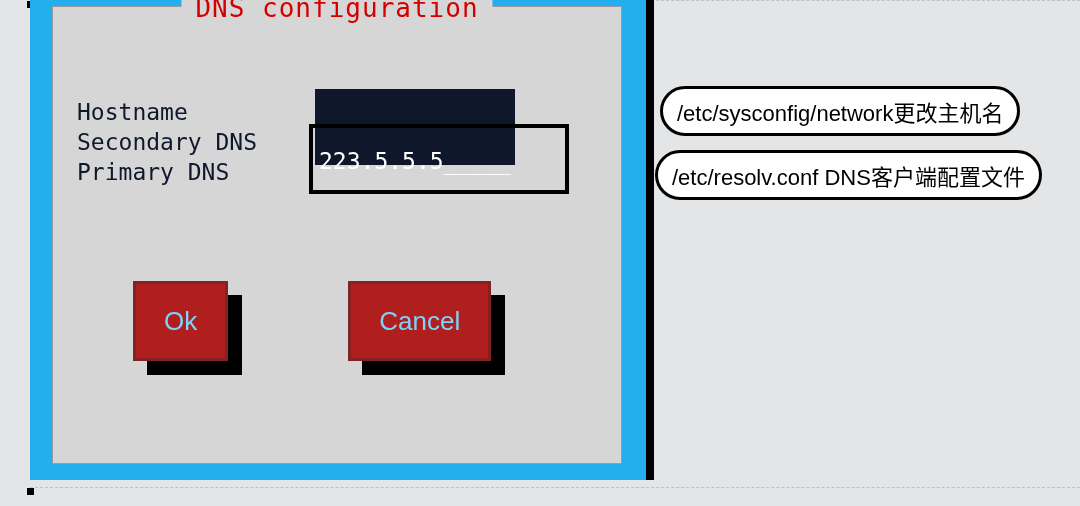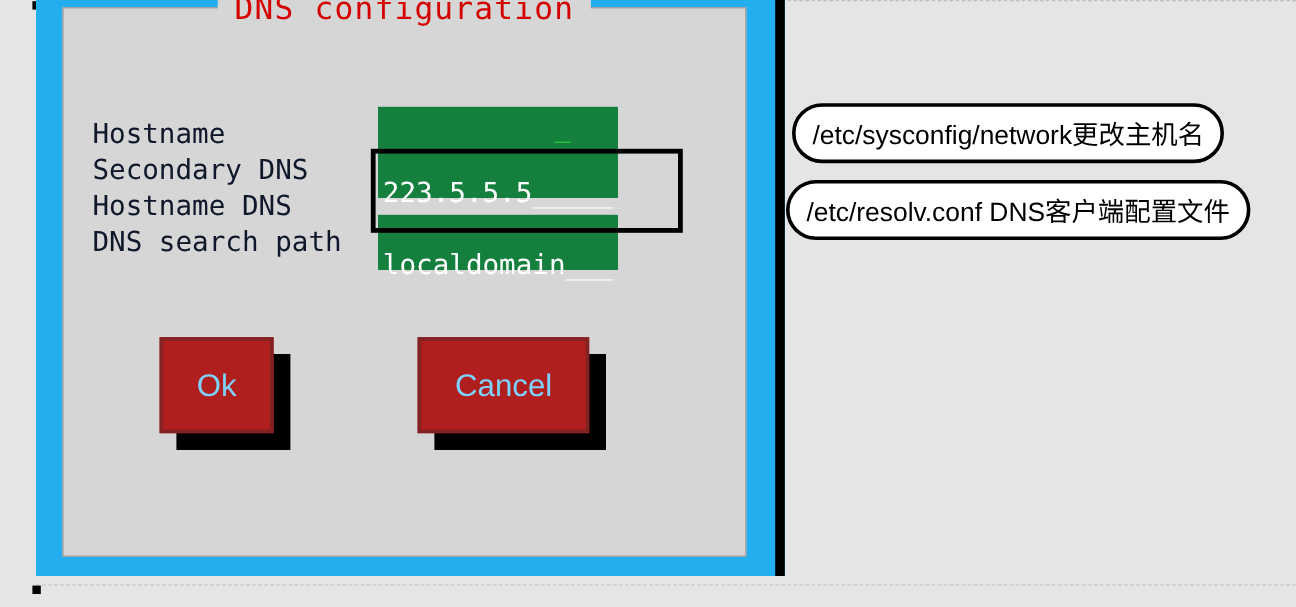--- a/index.html
+++ b/index.html
@@ -64,21 +64,21 @@
     align-items:center;
     height:30px;
   }
   .label{
     color:#0f172a;
     width:238px;
     white-space:pre;
   }
   .field{
     position:relative;
-    background:#15803d;
+    background:#0f172a;
     color:#fff;
     padding:0 4px;
     width:200px;
     height:46px;
     line-height:28px;
     box-sizing:border-box;
     white-space:pre;
     text-align:center;
   }
   .field .fill{
@@ -162,29 +162,23 @@
 
 
         <div class="row">
           <span class="label">Secondary DNS</span>
           <span class="field">
             <span class="fill"><span>223.5.5.5</span><span class="under">_____</span></span>
           </span>
         </div>
 
         <div class="row">
-          <span class="label">Hostname DNS</span>
+          <span class="label">Primary DNS</span>
         </div>
 
-        <div class="row">
-          <span class="label">DNS search path</span>
-          <span class="field">
-            <span class="fill"><span>localdomain</span><span class="under">___</span></span>
-          </span>
-        </div>
 
       </div>
 
       <div class="ann-box" style="left:256px;top:117px;width:260px;height:70px;"></div>
 
       <div class="btns">
         <span class="btn-wrap">
           <span class="shadow" style="position:absolute;left:14px;top:14px;width:100%;height:100%;background:#000;"></span>
           <button class="btn"><span>Ok</span></button>
         </span>

